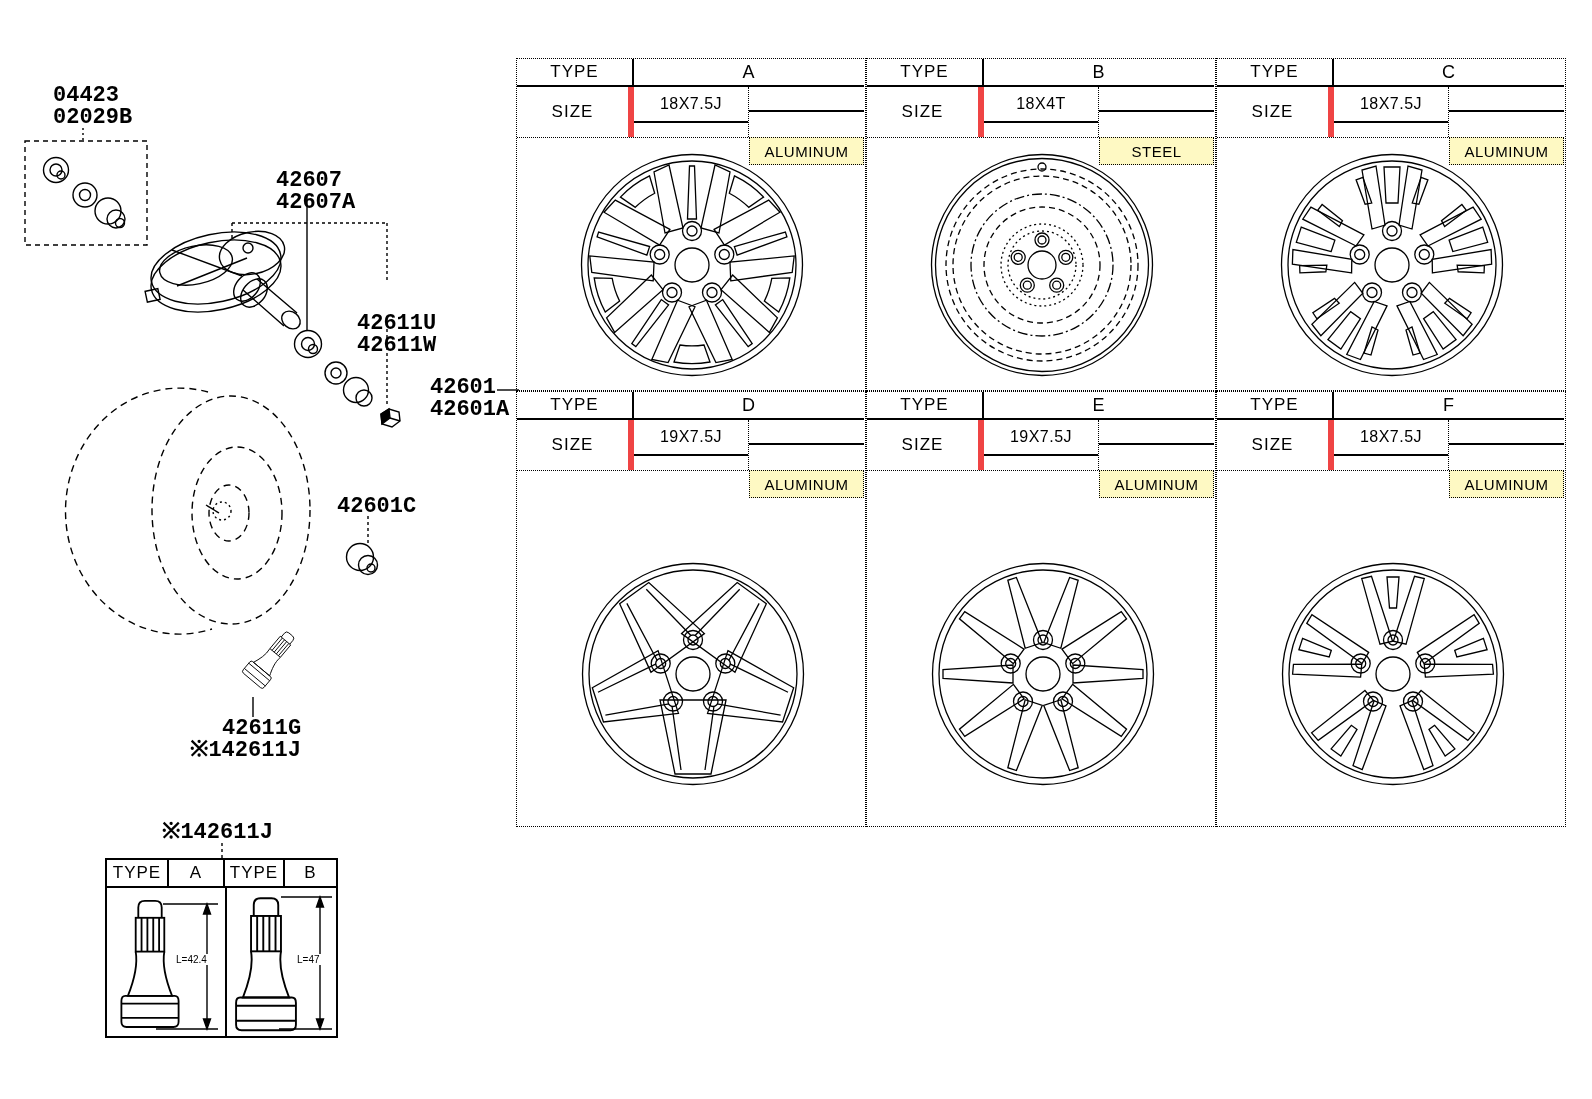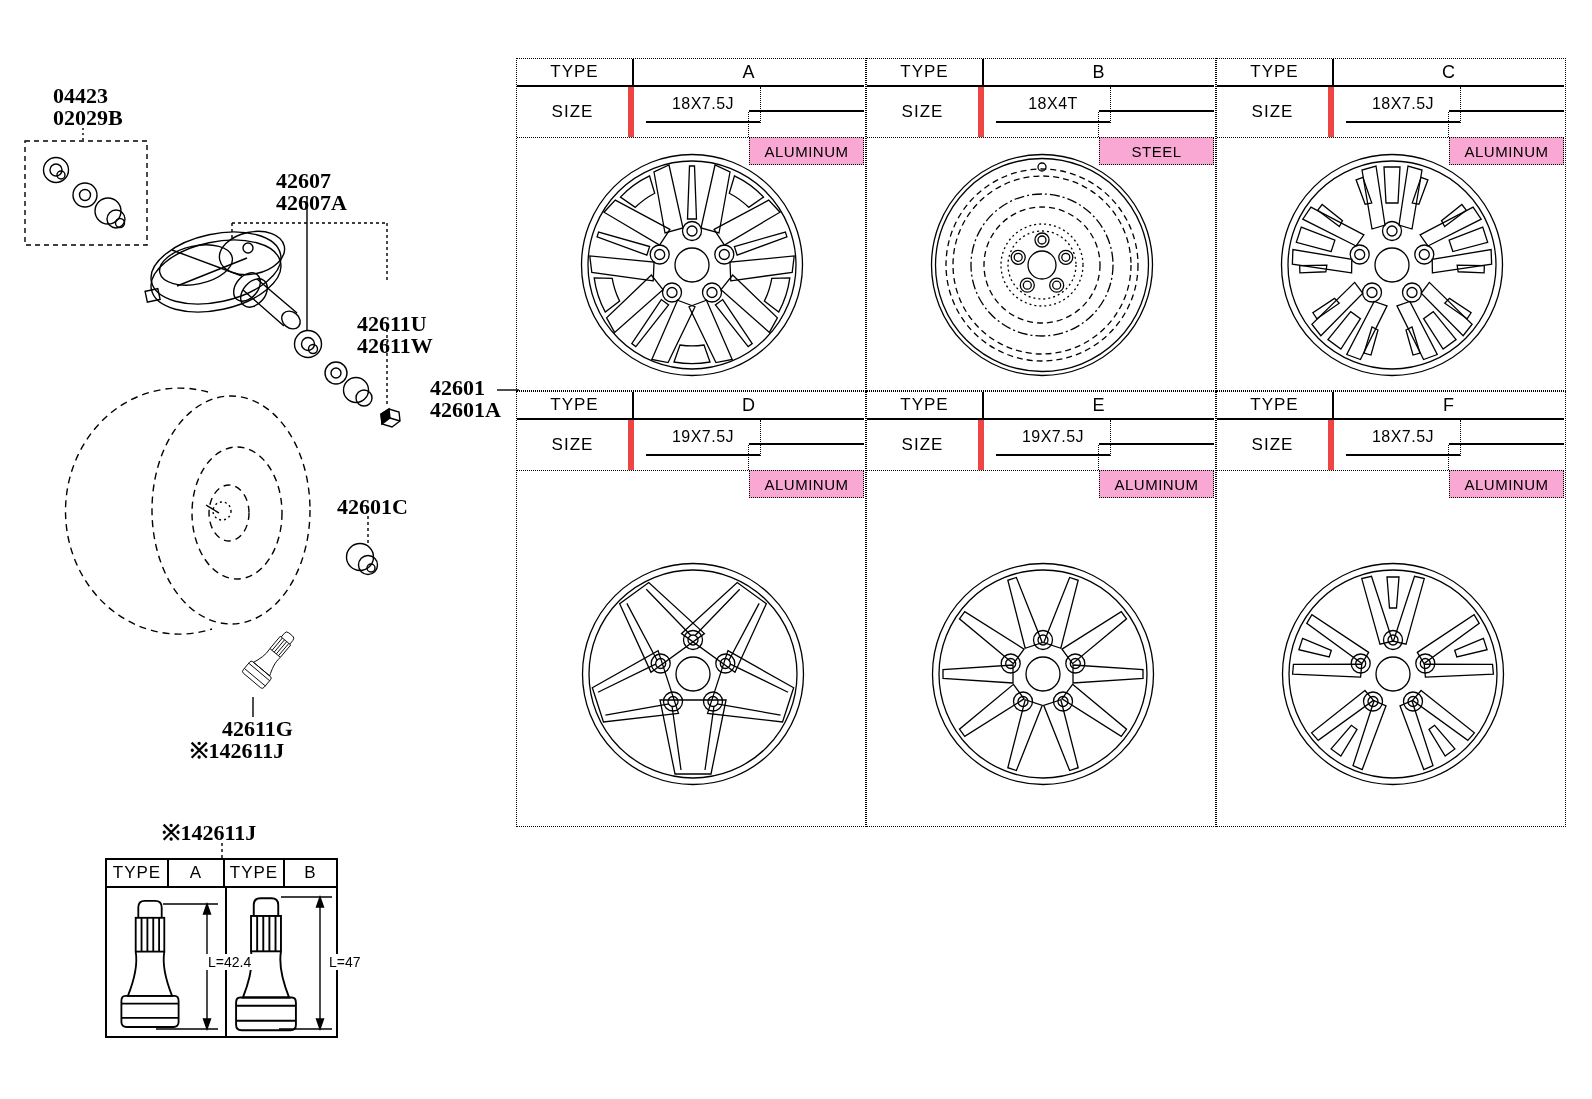--- a/index.html
+++ b/index.html
@@ -2,52 +2,52 @@
 <html><head>
 <meta charset="utf-8">
 <style>
   html,body{margin:0;padding:0;background:#fff;}
   .stage{position:relative;width:1592px;height:1099px;background:#fff;overflow:hidden;
          font-family:"Liberation Sans",sans-serif;color:#000;}
   svg{display:block;}
   #artwork{position:absolute;left:0;top:0;}
 
   
-  .pnum{position:absolute;font-family:Liberation Serif, serif;font-weight:bold;
+  .pnum{position:absolute;font-family:Liberation Mono, monospace;font-weight:bold;
         font-size:22px;line-height:22px;letter-spacing:0px;white-space:nowrap;}
 
   
   .panel{position:absolute;width:350px;border:1.5px dotted #000;box-sizing:border-box;}
   .c{position:absolute;display:flex;align-items:center;justify-content:center;
      font-size:17px;letter-spacing:1px;box-sizing:border-box;}
   .trowL{left:0;top:0;width:117px;height:28px;border-right:2px solid #000;border-bottom:2px solid #000;}
   .trowR{left:117px;top:0;width:230px;height:28px;border-bottom:2px solid #000;font-size:18px;}
   .sL{left:0;top:28px;width:117px;height:50px;border-right:6px solid #ef4444;}
-  .sTL{left:117px;top:28px;width:115px;height:36px;border-bottom:2px solid #000;border-right:1.5px dotted #000;font-size:16px;letter-spacing:0.5px;margin-left:12px;}
+  .sTL{left:117px;top:28px;width:115px;height:36px;border-bottom:2px solid #000;border-right:1.5px dotted #000;font-size:16px;letter-spacing:0.5px;}
   .sTR{left:232px;top:28px;width:115px;height:25px;border-bottom:2px solid #000;}
   .sBL{left:117px;top:53px;width:115px;height:25px;border-right:1.5px dotted #000;}
   .hline{position:absolute;left:0;top:78px;width:347px;height:0;border-top:1.5px dotted #000;}
-  .mat{left:232px;top:78px;width:115px;height:28px;border:1.5px dotted #000;background:#f9a8d4;
+  .mat{left:232px;top:78px;width:115px;height:28px;border:1.5px dotted #000;background:#fef9c3;
        font-size:15px;letter-spacing:0.5px;z-index:3;}
   .wheel{position:absolute;z-index:1;}
   .wheel.r1{left:60px;top:91px;}
   .wheel.r2{left:61px;top:167px;}
 
   
   .vtable{position:absolute;left:105px;top:858px;width:233px;height:180px;
           border:2px solid #000;box-sizing:border-box;}
   .vh{position:absolute;top:0;height:28px;display:flex;align-items:center;justify-content:center;
       font-size:17px;letter-spacing:1px;border-bottom:2px solid #000;box-sizing:border-box;}
   .vh1{left:0;width:62px;border-right:2px solid #000;}
   .vh2{left:62px;width:56px;border-right:2px solid #000;}
   .vh3{left:118px;width:60px;border-right:2px solid #000;}
   .vh4{left:178px;width:51px;}
   .vdiv{position:absolute;left:118px;top:28px;width:0;height:148px;border-left:2px solid #000;}
 
-  .dim{position:absolute;font-size:14px;background:#fff;padding:0 2px;z-index:4;white-space:nowrap;margin-left:32px;}
+  .dim{position:absolute;font-size:10px;background:#fff;padding:0 2px;z-index:4;white-space:nowrap;}
   .docnum{position:absolute;left:1498px;top:1072px;font-size:17.5px;letter-spacing:1px;margin-top:40px;}
 </style>
 </head>
 <body>
 
 <div class="stage">
 
   <svg id="artwork" width="1592" height="1099" viewBox="0 0 1592 1099">
     <g stroke="#000" stroke-width="1.4" fill="none">
 

